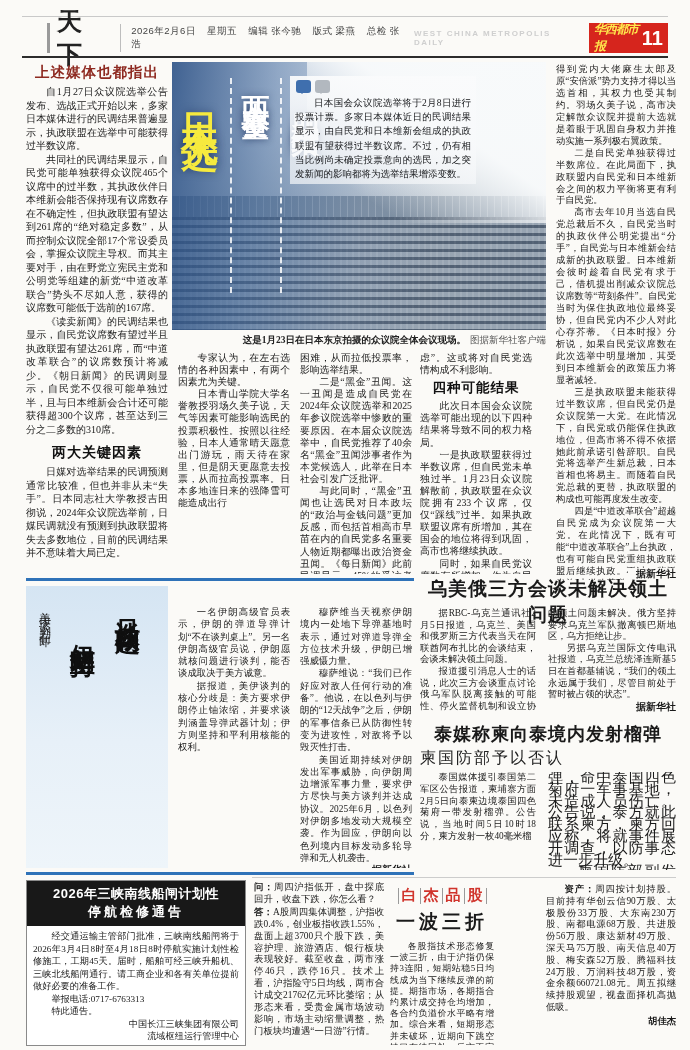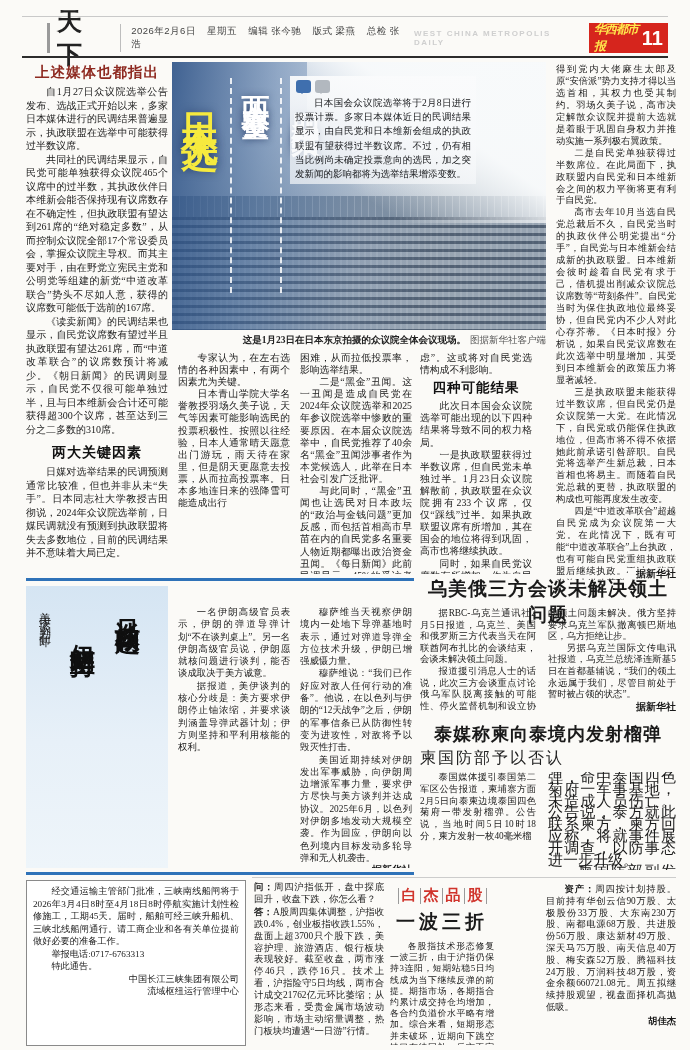--- a/index.html
+++ b/index.html
@@ -250,20 +250,24 @@
 </div>
 <div class="abs thB clip">
   <p class="noind">弹，命中泰国四色菊府一军事基地，未造成人员伤亡。公告说，泰方就此联系柬方，柬方回应称，将就事件展开调查，以防事态进一步升级。</p>
   <p>柬国防部副发言人马莉当天在新闻发布会上表示，柬军未向泰境内发射任何榴弹，否认了这一报道。</p>
 
 </div>
 
 <div class="abs botline"></div>
 
 <div class="abs notice">
+  <div class="nt-banner">
+    <div class="nt-l1">2026年三峡南线船闸计划性</div>
+    <div class="nt-l2">停航检修通告</div>
+  </div>
   <div class="nt-body">
     <p>经交通运输主管部门批准，三峡南线船闸将于2026年3月4日8时至4月18日8时停航实施计划性检修施工，工期45天。届时，船舶可经三峡升船机、三峡北线船闸通行。请工商企业和各有关单位提前做好必要的准备工作。</p>
     <p>举报电话:0717-6763313</p>
     <p>特此通告。</p>
     <p class="nt-sign">中国长江三峡集团有限公司</p>
     <p class="nt-sign">流域枢纽运行管理中心</p>
   </div>
 </div>
 
 <div class="abs qa clip">

